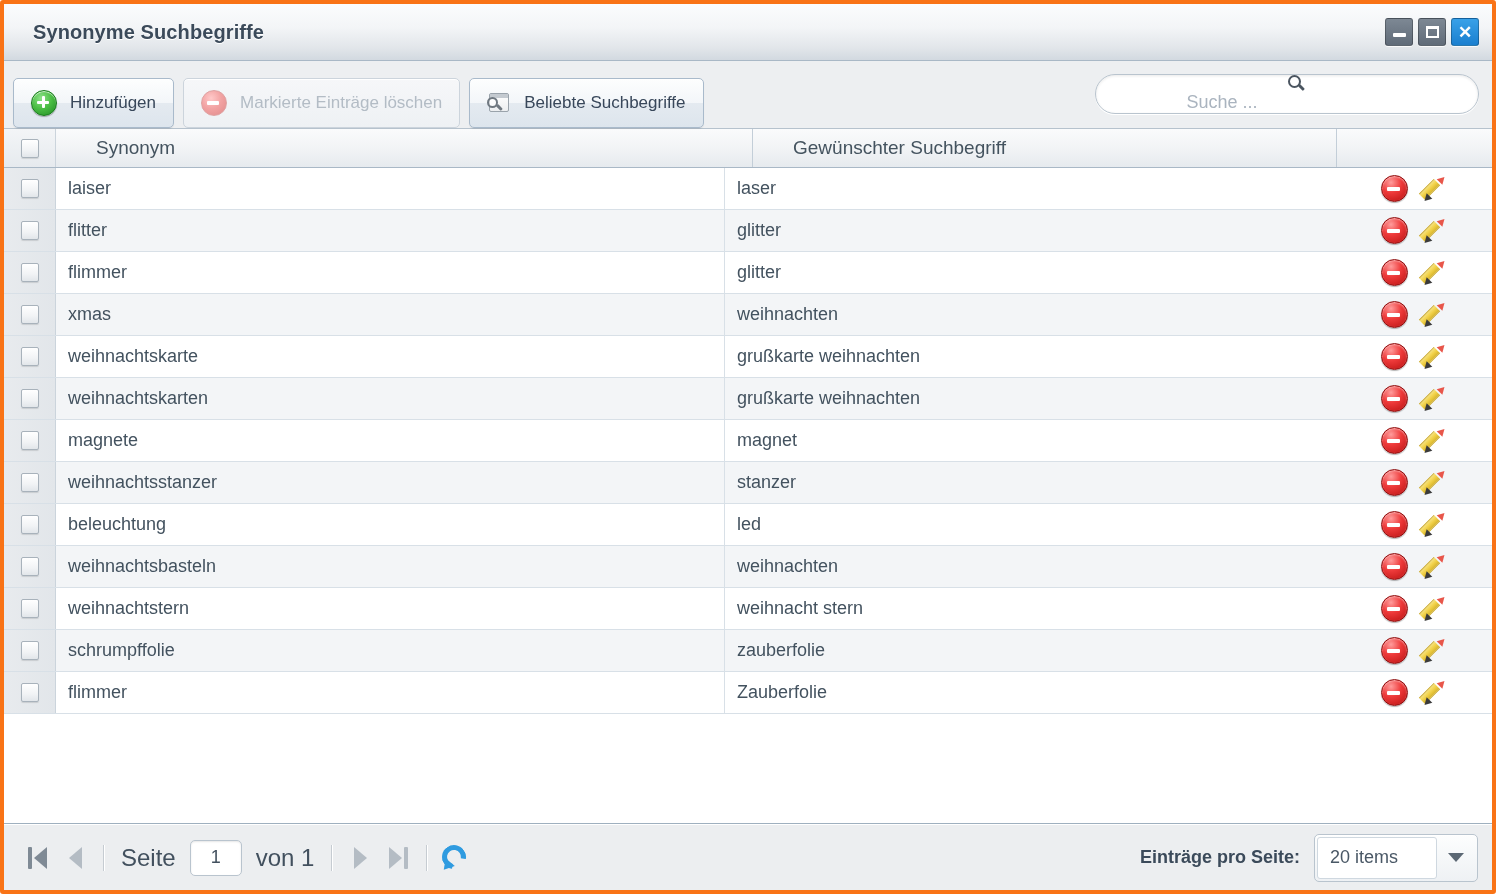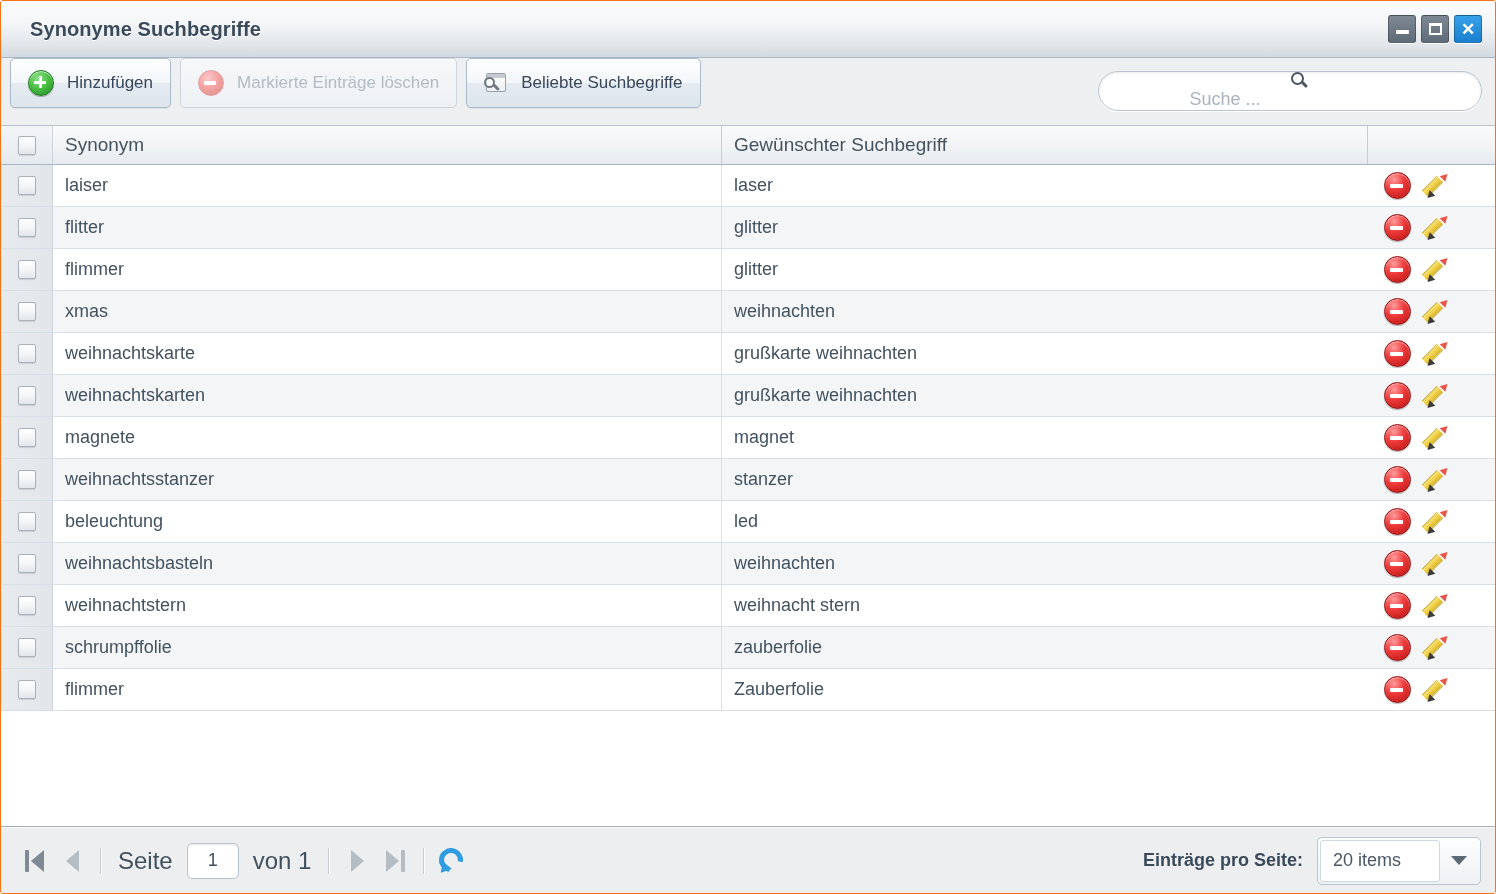--- a/index.html
+++ b/index.html
@@ -11,21 +11,21 @@
     font-family: "Liberation Sans", sans-serif;
     -webkit-font-smoothing: antialiased;
   }
 
   #window {
     position: relative;
     width: 1496px;
     height: 894px;
     box-sizing: border-box;
     background: #eceef0;
-    border: 1px solid #f97316;
+    border: 4px solid #f97316;
     border-radius: 3px;
     overflow: hidden;
     display: flex;
     flex-direction: column;
   }
 
   
   .titlebar {
     position: relative;
     height: 57px;
@@ -90,21 +90,21 @@
     font-family: "Liberation Sans", sans-serif;
   }
 
   
   .toolbar {
     height: 68px;
     flex: 0 0 68px;
     background: #edeff1;
     border-bottom: 1px solid #b6c2cd;
     display: flex;
-    align-items: flex-start;
+    align-items: flex-end;
     padding: 0 9px;
     box-sizing: border-box;
     position: relative;
   }
   .tb-btn {
     height: 50px;
     border: 1px solid #a9bacb;
     border-radius: 5px;
     background: linear-gradient(to bottom, #fdfefe 0%, #f3f6f9 50%, #e4eaf0 51%, #dde5ed 100%);
     box-shadow: inset 0 1px 0 #ffffff, 0 1px 1px rgba(0,0,0,0.07);
@@ -261,20 +261,21 @@
     flex-direction: column;
     overflow: hidden;
   }
   .grid-head {
     display: flex;
     height: 39px;
     flex: 0 0 39px;
     background: linear-gradient(to bottom, #fafbfc 0%, #f1f3f5 55%, #e6eaee 100%);
     border-bottom: 1px solid #a9b8c6;
     box-sizing: border-box;
+    gap: 28px;
   }
   .grid-body {
     flex: 1 1 auto;
     overflow: hidden;
   }
   .row {
     display: flex;
     height: 42px;
     box-sizing: border-box;
     border-bottom: 1px solid #d8e0e7;

